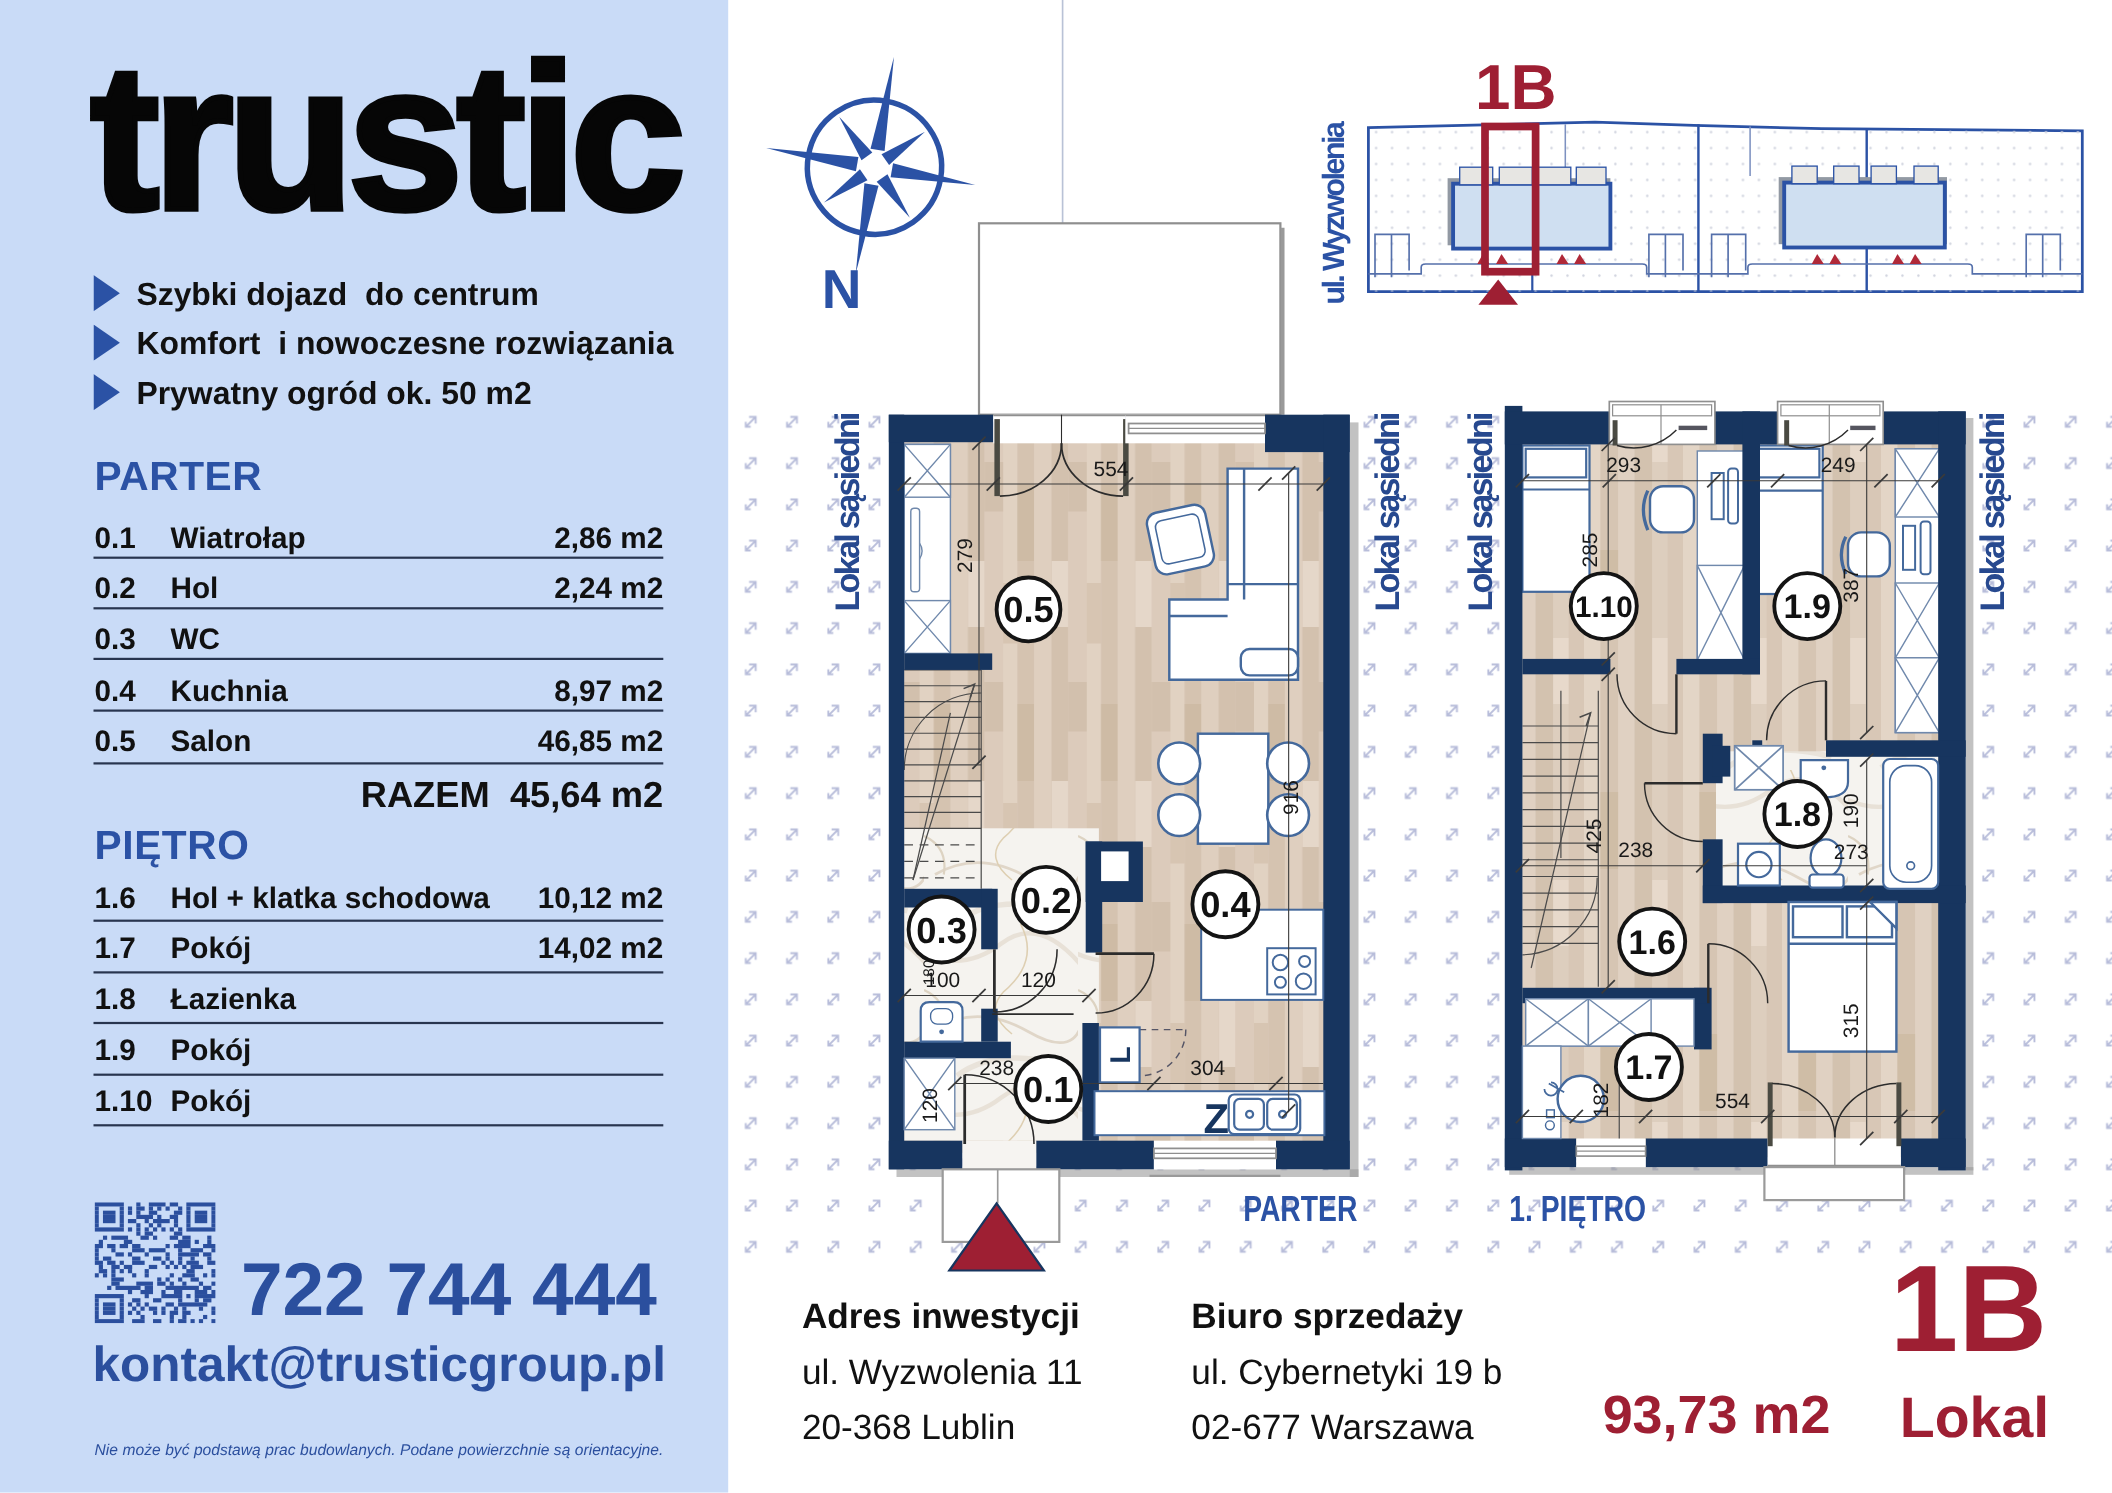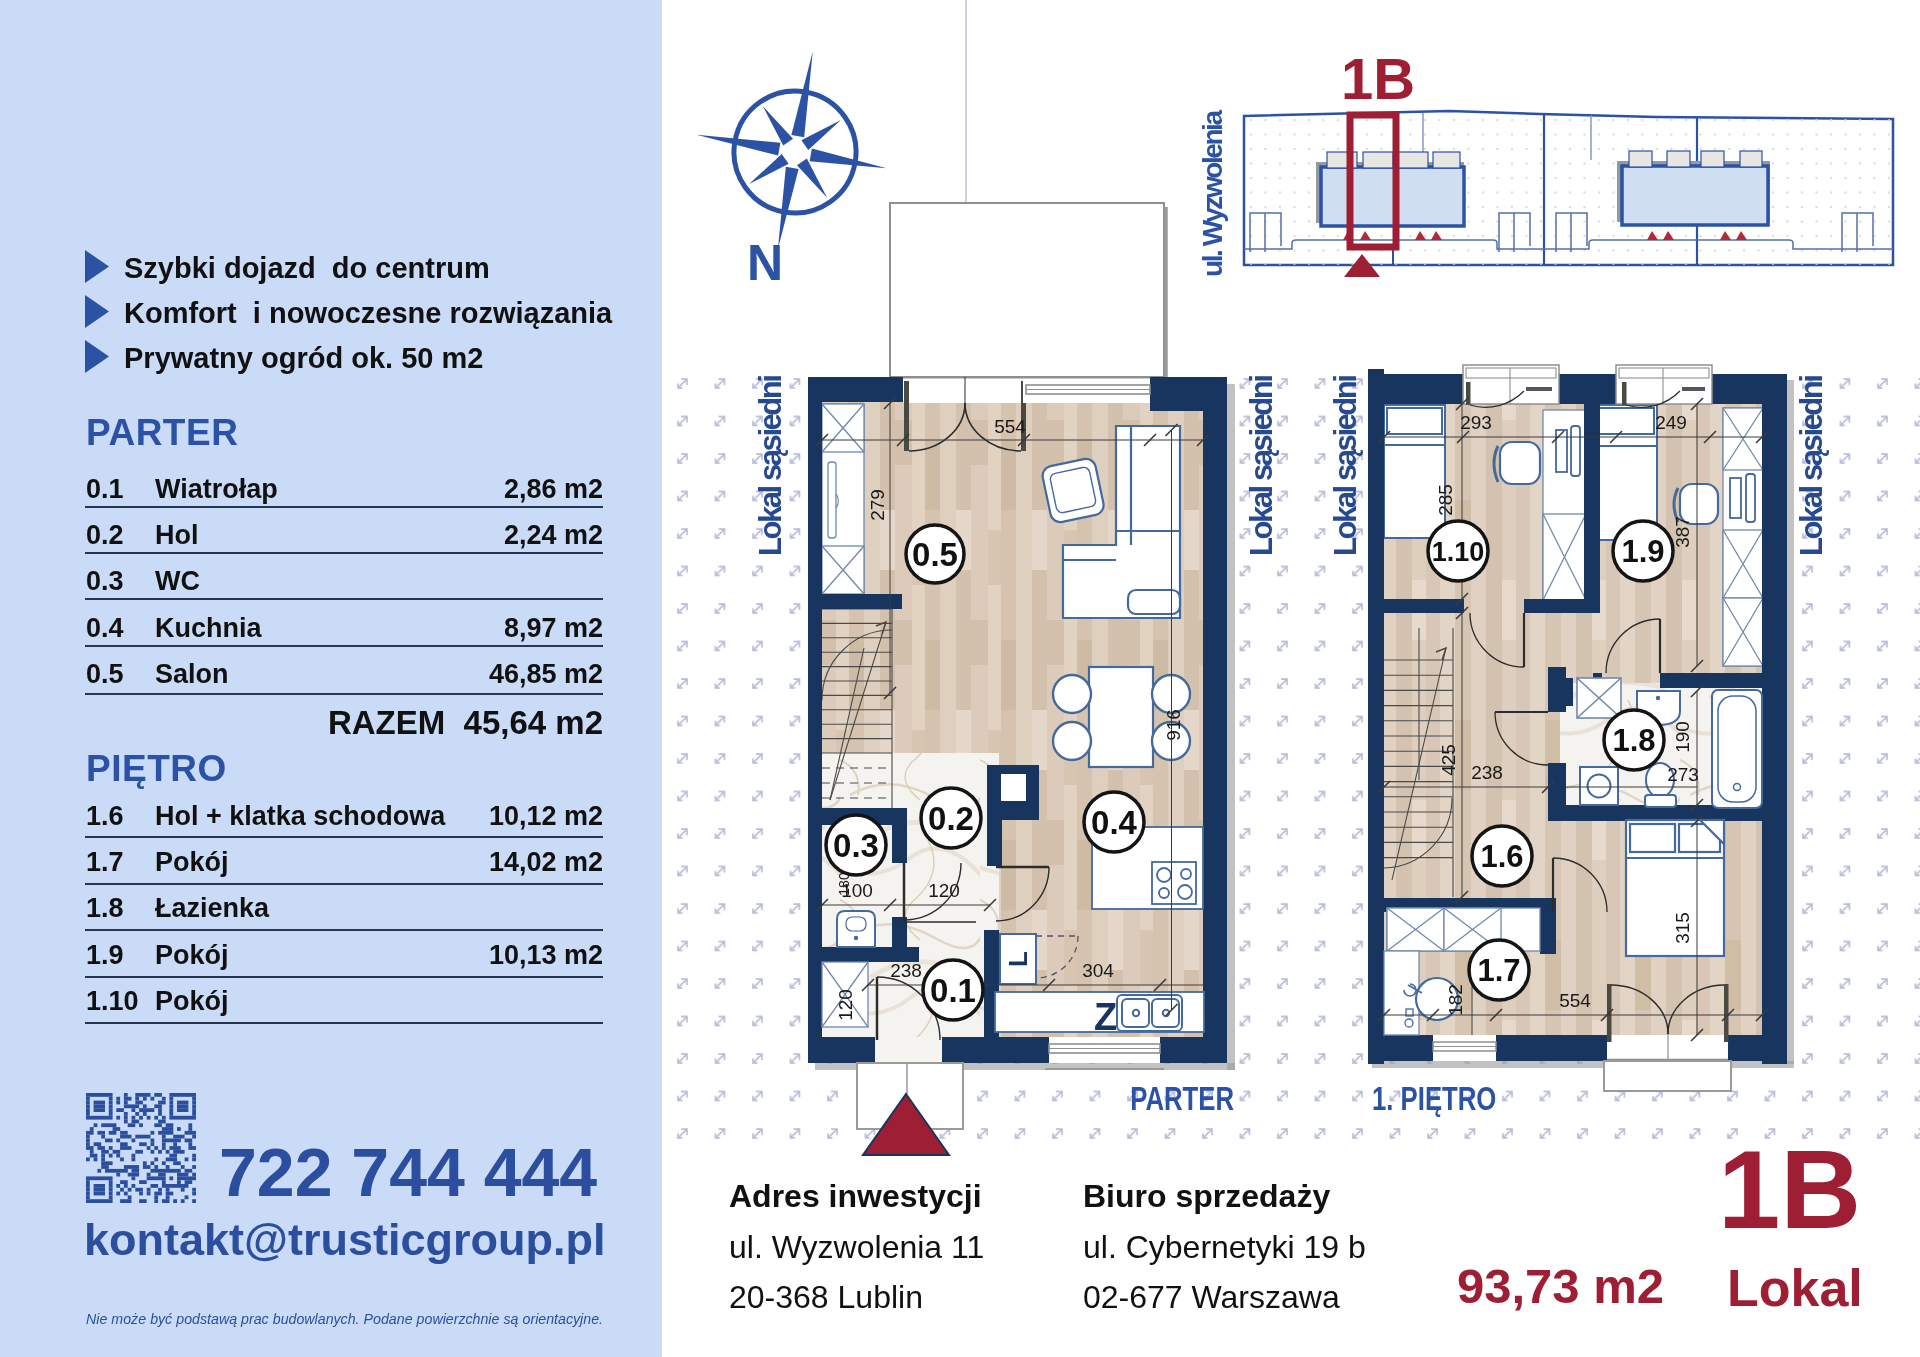--- a/index.html
+++ b/index.html
@@ -716,20 +716,22 @@
 
 <text x="1664" y="1303" font-size="49" font-weight="bold" fill="#9e1f33" text-anchor="end">93,73 m2</text>
 
 <text x="1718" y="1228" font-size="112" font-weight="bold" fill="#9e1f33">1B</text>
 
 <text x="1727" y="1306" font-size="52" font-weight="bold" fill="#9e1f33">Lokal</text>
 </svg>
 
   <div id="panel">
 
+    <div class="abs" id="logo" style="left:82px; top:17px; width:620px; height:190px; overflow:visible;
+         font-weight:bold; font-size:189px; letter-spacing:-6px; color:#060606; -webkit-text-stroke:5px #060606;">trustic</div>
 
     <div class="abs" style="left:85px; top:250px;">
         <svg width="26" height="33">
           <path d="M0,0 L24,16.5 L0,33 Z" fill="#2b52a5"></path>
         </svg>
       </div>
     <div class="abs rowtxt" style="left:124px; top:252px; font-size:29px;">Szybki dojazd&nbsp; do centrum</div>
 
     <div class="abs" style="left:85px; top:295px;">
         <svg width="26" height="33">
@@ -777,21 +779,20 @@
     <div class="tline" style="top:836px;"></div>
     <div class="abs rowtxt" style="left:86px; top:847px;">1.7</div>
     <div class="abs rowtxt" style="left:155px; top:847px;">Pokój</div>
     <div class="abs rowtxt" style="left:85px; top:847px; width:518px; text-align:right;">14,02 m2</div>
     <div class="tline" style="top:883px;"></div>
     <div class="abs rowtxt" style="left:86px; top:893px;">1.8</div>
     <div class="abs rowtxt" style="left:155px; top:893px;">Łazienka</div>
     <div class="tline" style="top:929px;"></div>
     <div class="abs rowtxt" style="left:86px; top:940px;">1.9</div>
     <div class="abs rowtxt" style="left:155px; top:940px;">Pokój</div>
-    <div class="abs rowtxt" style="left:85px; top:940px; width:518px; text-align:right;">10,13 m2</div>
     <div class="tline" style="top:976px;"></div>
     <div class="abs rowtxt" style="left:86px; top:986px;">1.10</div>
     <div class="abs rowtxt" style="left:155px; top:986px;">Pokój</div>
     <div class="tline" style="top:1022px;"></div>
 
 
     <svg class="abs" style="left:86px; top:1093px;" width="110" height="110" viewBox="0 0 110 110">
       <g fill="#2b4f9e">
           <rect x="0.0" y="0.0" width="26.6" height="3.8"></rect>
           <rect x="37.9" y="0.0" width="3.8" height="3.8"></rect>

